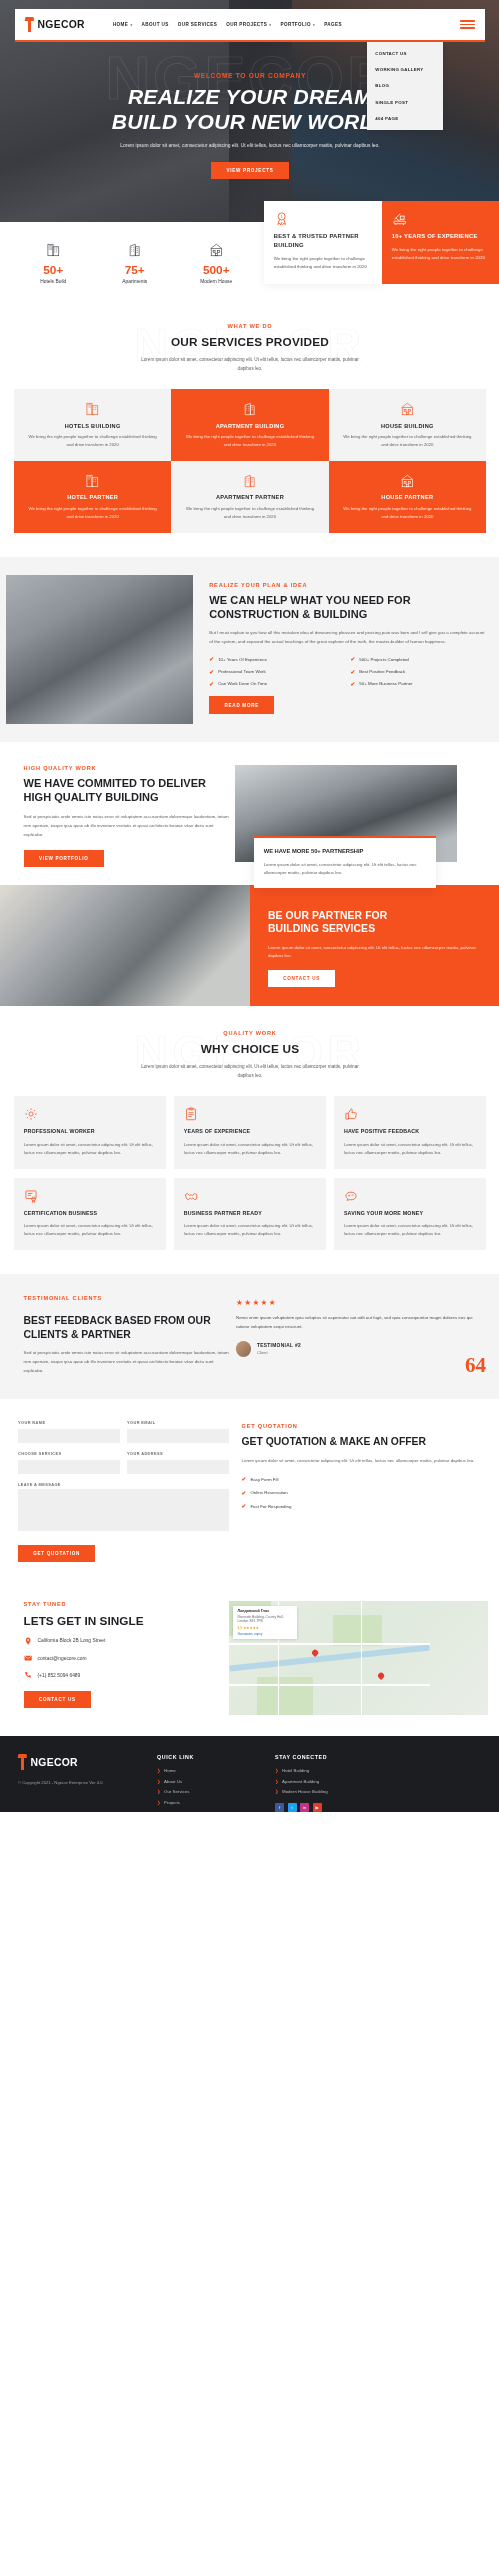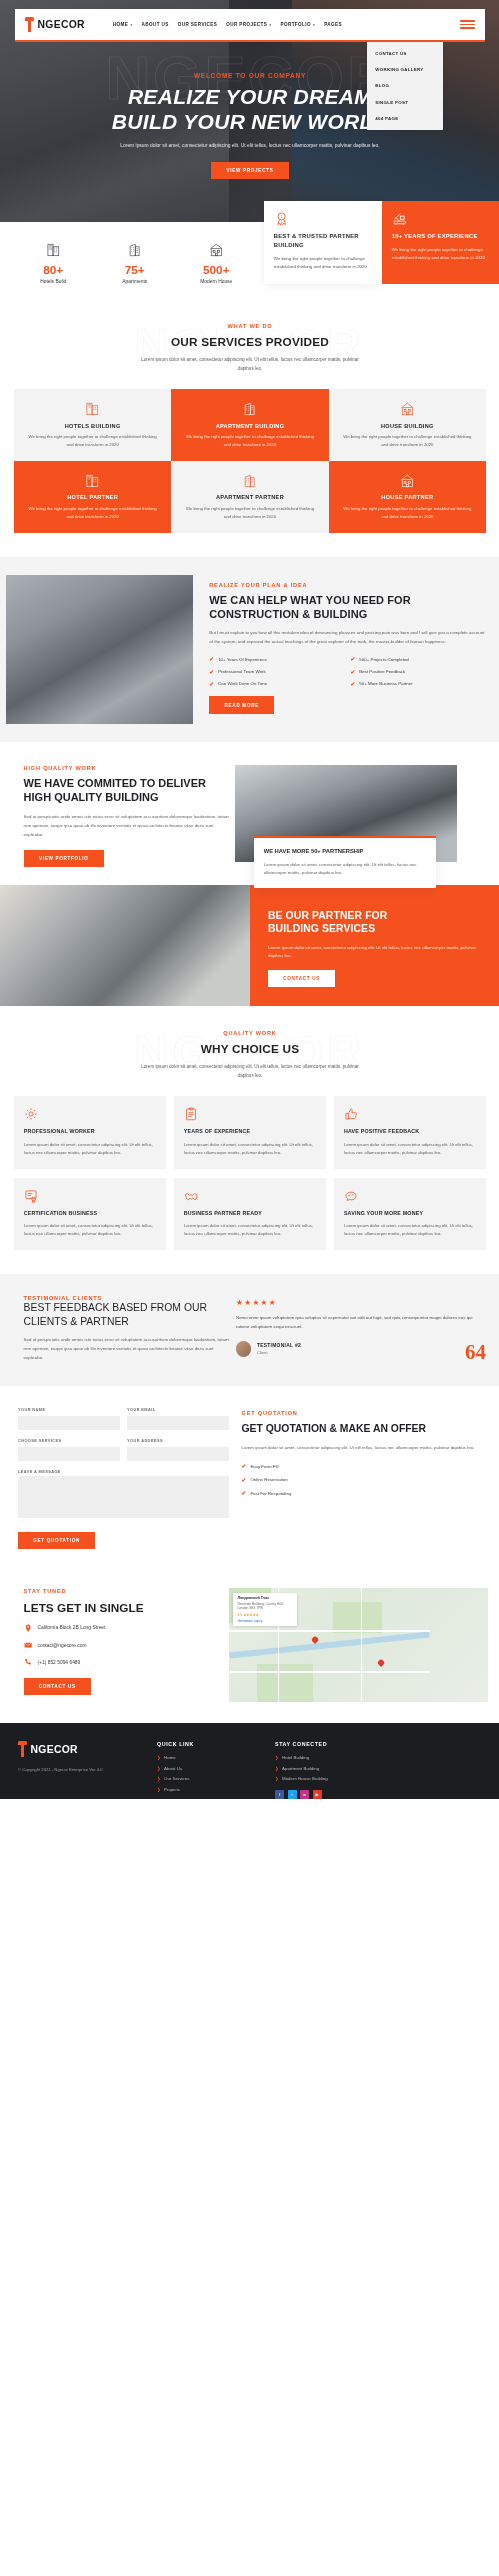--- a/index.html
+++ b/index.html
@@ -169,21 +169,21 @@
   
   .why-grid { display:grid; grid-template-columns:repeat(3,1fr); gap:8.3px; width:472px; margin:15.3px auto 0;}
   .why-card { background:#f3f3f3; padding:11px 9.7px 12.5px; }
   .why-ico { width:14px; height:14px; }
   .why-card h4 { font-size:5.3px; font-weight:bold; letter-spacing:0.2px; margin:7px 0 4.9px; color:#1e2024; line-height:1.45;}
   .why-card p { font-size:4.3px; line-height:1.85; color:#5b5e63; }
 
   
   .testi { background:#f4f4f4; padding:21px 0 23.6px; display:flex; }
   .testi-l { width:229px; padding-left:23.6px; }
-  .testi-l h2 { font-size:10.4px; font-weight:normal; line-height:1.3; margin-top:0; color:#1e2024;}
+  .testi-l h2 { font-size:10.4px; font-weight:bold; line-height:1.3; margin-top:13px; color:#1e2024;}
   .testi-l p { font-size:4.4px; line-height:1.95; color:#5b5e63; margin-top:8.3px; }
   .testi-r { flex:1; padding:2.8px 18px 0 7px; position:relative; }
   .stars { color:#f4511e; font-size:7.6px; letter-spacing:1.4px; }
   .testi-quote { font-size:4.4px; line-height:1.95; color:#4b4e53; margin-top:7.6px; }
   .testi-person { display:flex; align-items:center; gap:5.6px; margin-top:9.7px; }
   .avatar { width:15.3px; height:15.3px; border-radius:50%; background:linear-gradient(135deg,#c79a78,#8a6a55); }
   .tp-name { font-size:4.9px; font-weight:bold; letter-spacing:0.3px; color:#1e2024;}
   .tp-role { font-size:4.2px; color:#74777c; margin-top:1.4px; }
   .quote-mark { position:absolute; right:14px; bottom:-2.8px; font-size:21px; color:#f4511e; font-weight:bold; font-family:"Liberation Serif", serif;}
 
@@ -302,21 +302,21 @@
       <div class="stat">
         <div class="stat-ico">
           <svg width="15.3" height="16.7" viewBox="0 0 24 26">
               <g fill="none" stroke="#3a3d42" stroke-width="1">
                 <rect x="3" y="5" width="8" height="18"></rect>
                 <rect x="11" y="9" width="9" height="14"></rect>
                 <path d="M4.5 7h1M6.5 7h1M8.5 7h1M4.5 9h1M6.5 9h1M8.5 9h1M4.5 11h1M6.5 11h1M8.5 11h1M4.5 13h1M6.5 13h1M8.5 13h1M13 11h1.5M16 11h1.5M13 14h1.5M16 14h1.5M13 17h1.5M16 17h1.5"></path>
               </g>
             </svg>
         </div>
-        <div class="stat-num">80+</div>
+        <div class="stat-num">50+</div>
         <div class="stat-lbl">Hotels Build</div>
       </div>
       <div class="stat">
         <div class="stat-ico">
           <svg width="15.3" height="16.7" viewBox="0 0 24 26">
               <g fill="none" stroke="#3a3d42" stroke-width="1">
                 <path d="M5 8l8-3v18H5z"></path>
                 <rect x="13" y="9" width="6" height="14"></rect>
                 <path d="M7 10h1M9.5 10h1M7 13h1M9.5 13h1M7 16h1M9.5 16h1M15 12h2M15 15h2M15 18h2"></path>
               </g>

